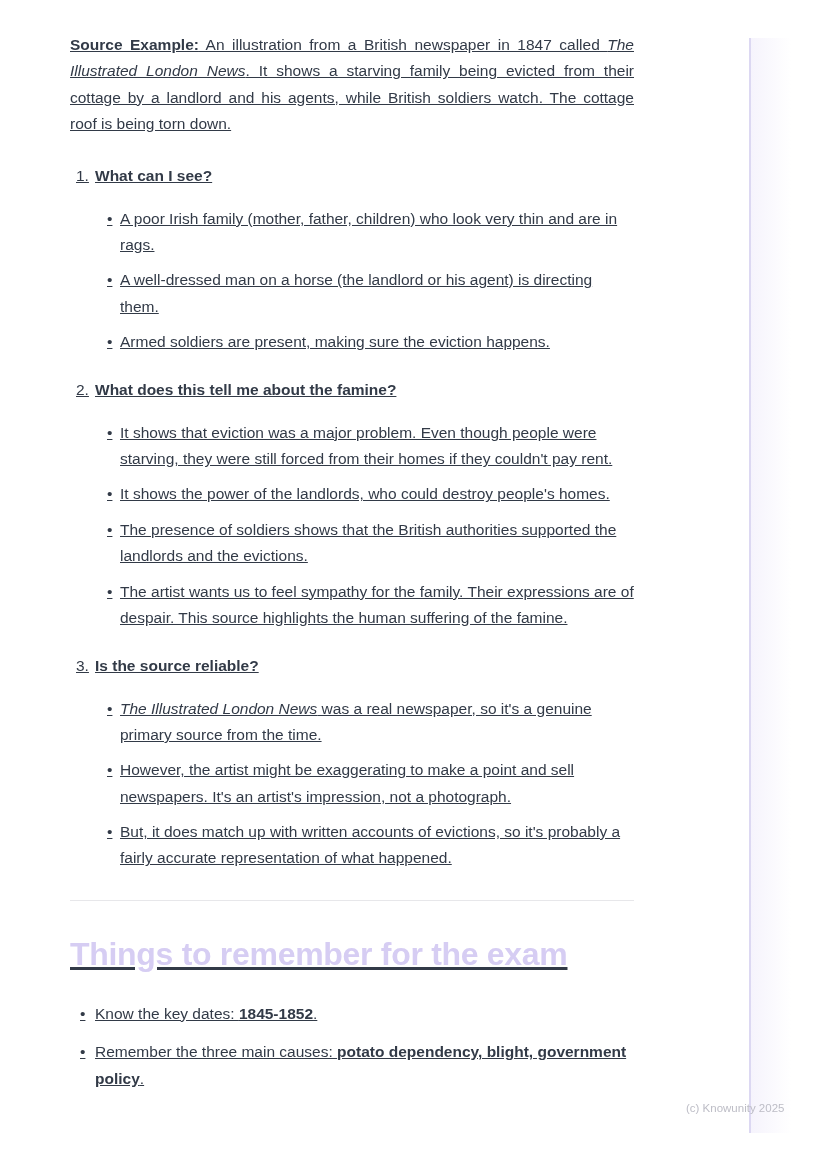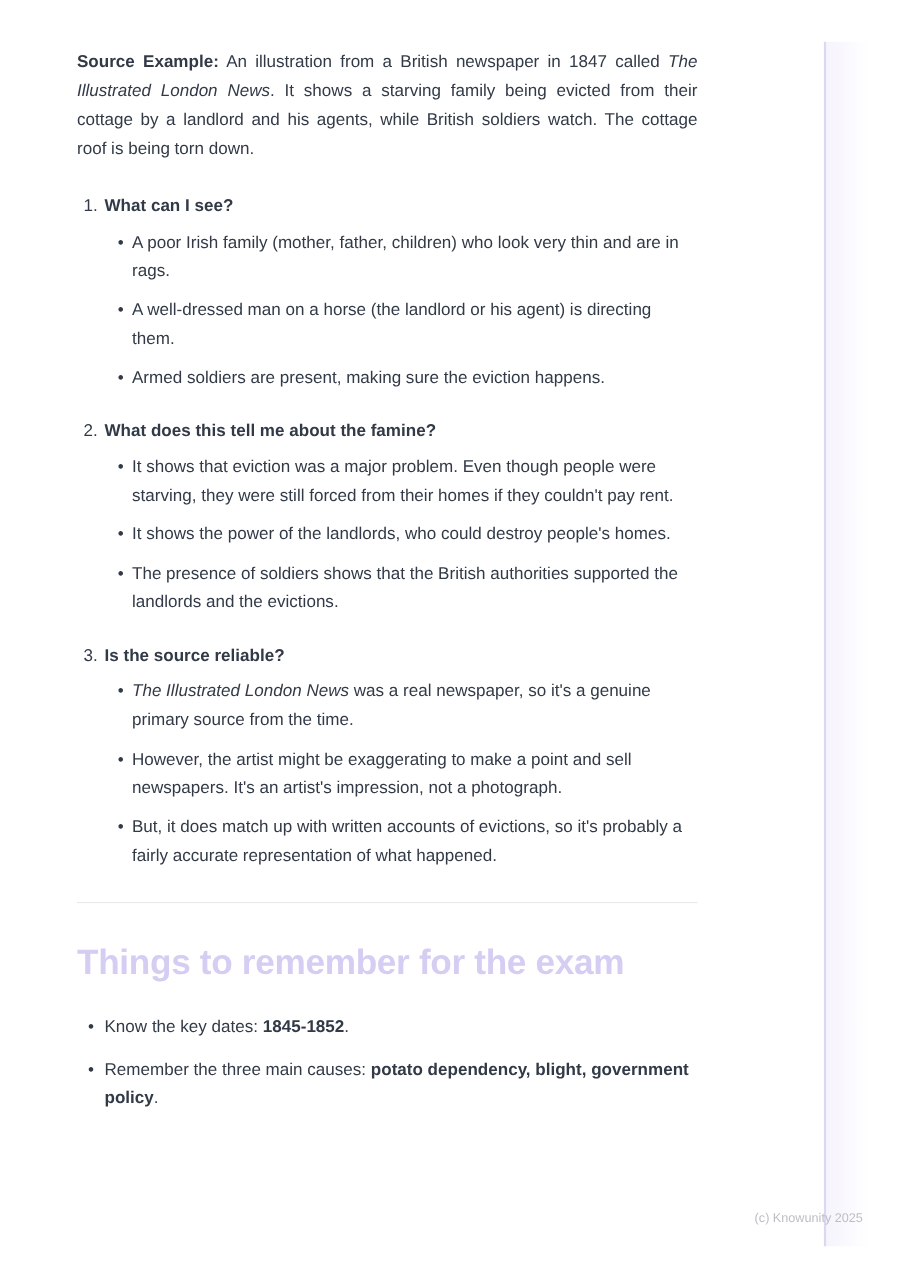--- a/index.html
+++ b/index.html
@@ -8,38 +8,39 @@
     width: 828px;
     height: 1171px;
     background: #ffffff;
     font-family: "Liberation Sans", sans-serif;
     color: #323a47;
     overflow: hidden;
   }
   .content {
     position: absolute;
     left: 70px;
-    top: 44px;
+    top: 32px;
     width: 564px;
     font-size: 15.5px;
     line-height: 1.7;
+    text-decoration: underline;
   }
   .intro { margin: 0 0 26px 0; text-align: justify; }
   .intro strong { font-weight: 700; }
   .intro em { font-style: italic; }
   .how-heading { font-weight: 700; margin: 0 0 26px 0; }
 
   .nsec { display: flex; margin: 0 0 22px 0; }
   .nsec:last-of-type { margin-bottom: 0; }
   .num { flex: none; width: 19px; margin-left: 6px; }
   .nbody { flex: 1 1 auto; }
   .q { font-weight: 700; }
 
   .brow { display: flex; margin-top: 9px; }
-  .brow.first { margin-top: 6px; }
+  .brow.first { margin-top: 16px; }
   .dot { flex: none; width: 13px; margin-left: 12px; }
   .dot::before { content: "\2022"; }
   .btext { flex: 1 1 auto; }
   .btext em { font-style: italic; }
 
   .divider {
     border: none;
     border-top: 1px solid #e7e7ea;
     margin: 28px 0 0 0;
   }
@@ -118,20 +119,24 @@
           <div class="btext"><span>It shows that eviction was a major problem. Even though people were starving, they were still forced from their homes if they couldn't pay rent.</span></div>
         </div>
         <div class="brow">
           <span class="dot"></span>
           <div class="btext"><span>It shows the power of the landlords, who could destroy people's homes.</span></div>
         </div>
         <div class="brow">
           <span class="dot"></span>
           <div class="btext"><span>The presence of soldiers shows that the British authorities supported the landlords and the evictions.</span></div>
         </div>
+        <div class="brow">
+          <span class="dot"></span>
+          <div class="btext"><span>The artist wants us to feel sympathy for the family. Their expressions are of despair. This source highlights the human suffering of the famine.</span></div>
+        </div>
       </div>
     </div>
 
     <div class="nsec">
       <span class="num">3.</span>
       <div class="nbody">
         <div class="q">Is the source reliable?</div>
         <div class="brow first">
           <span class="dot"></span>
           <div class="btext"><em>The Illustrated London News</em><span> was a real newspaper, so it's a genuine primary source from the time.</span></div>

